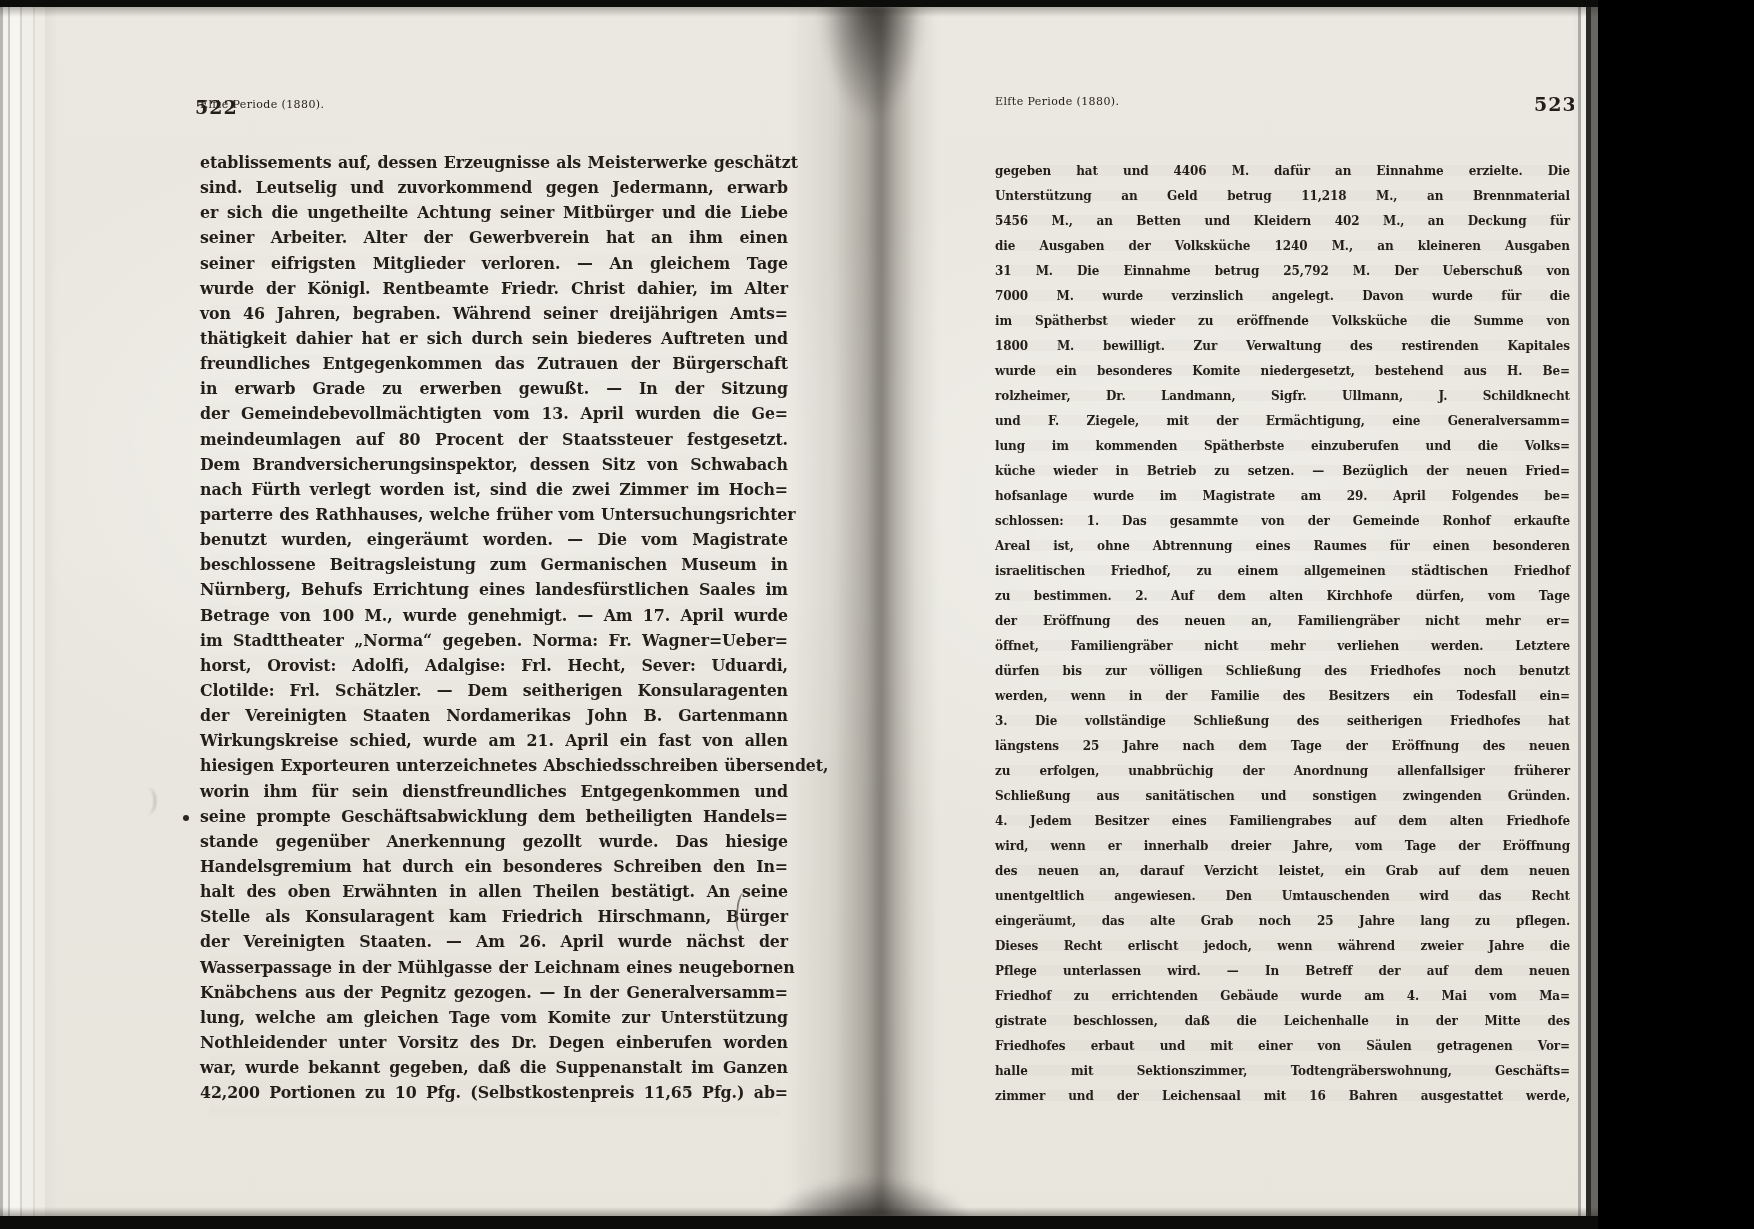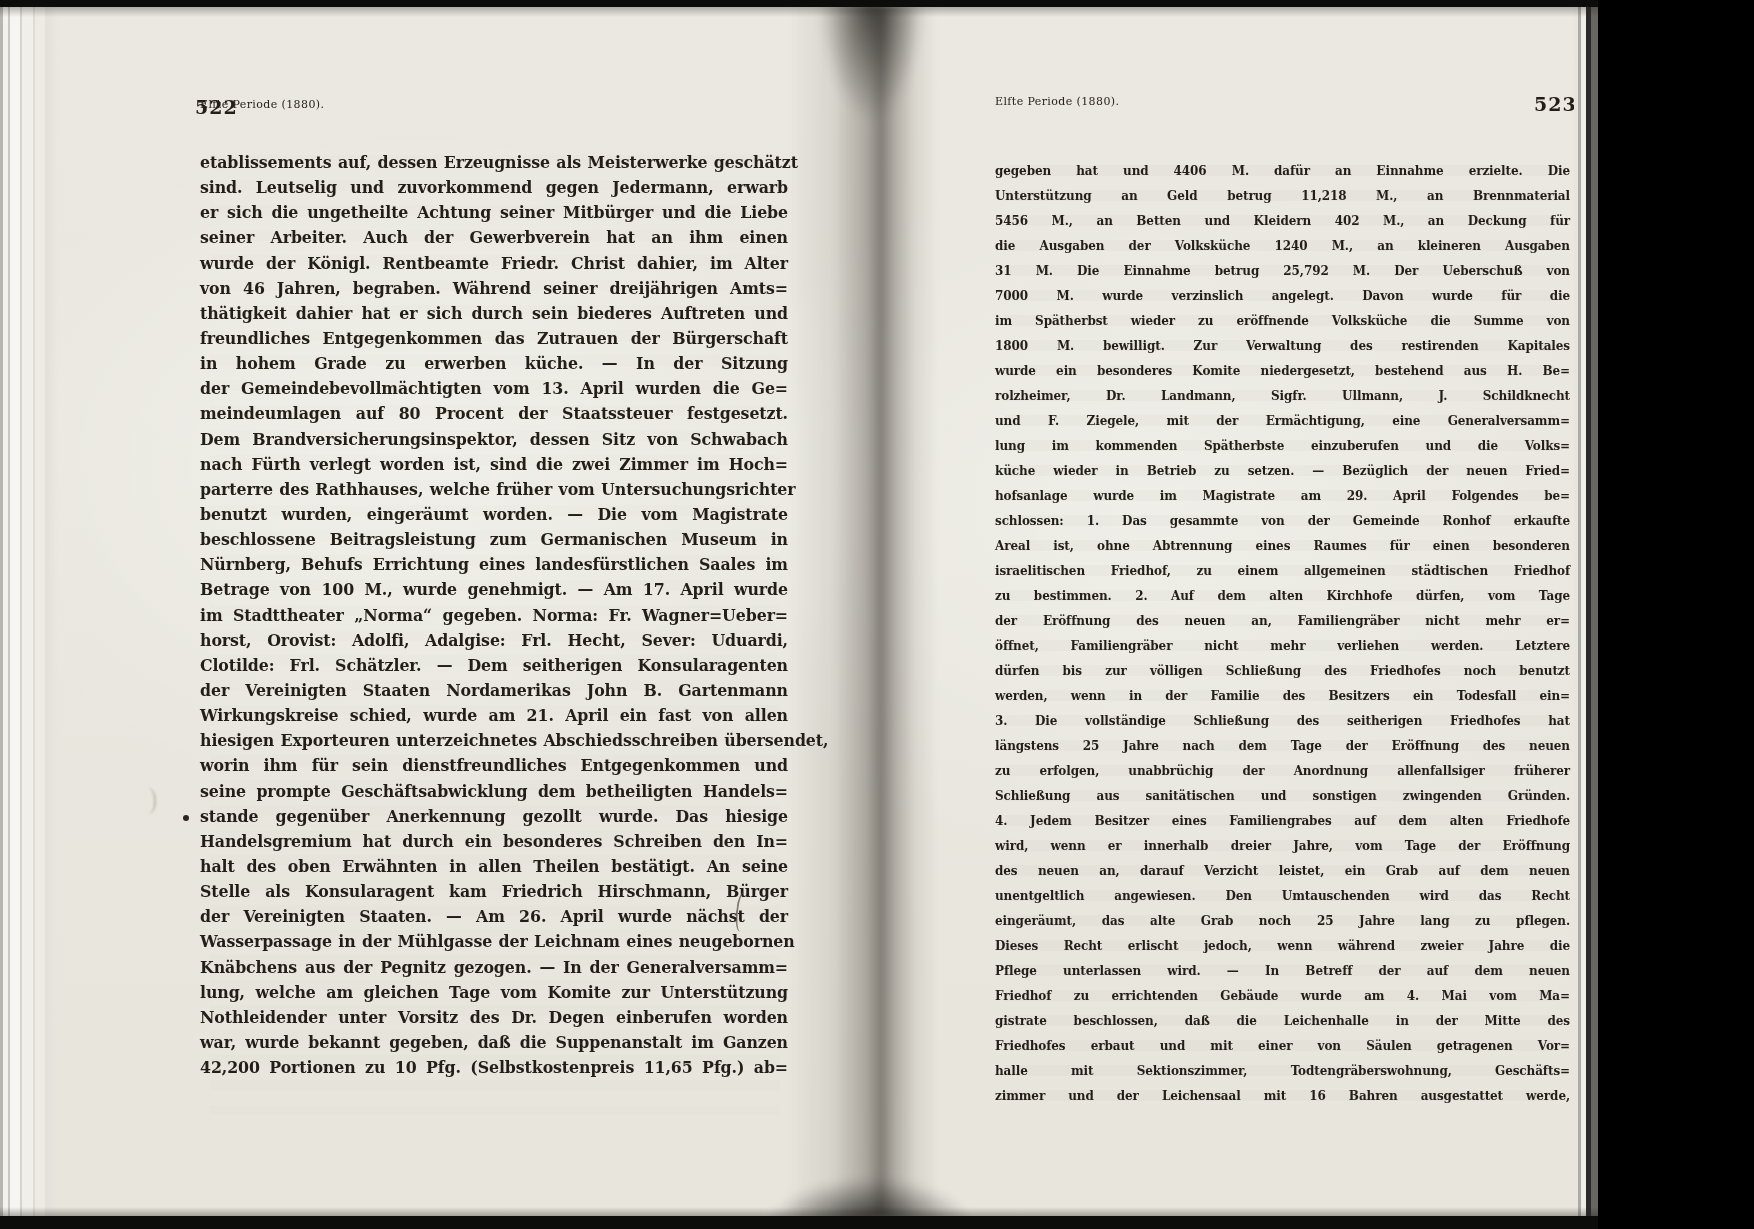--- a/index.html
+++ b/index.html
@@ -119,26 +119,27 @@
   <div class="ghosting ghost-left"></div>
   <div class="ghosting ghost-right"></div>
 
   <div>
     <div class="page-num ink" style="left:195px;top:96px;">522</div>
     <div class="running-header ink" style="left:200px;top:98px;width:588px;">Elfte Periode (1880).</div>
     <div class="page-body body-left ink">
         <div class="line">etablissements auf, dessen Erzeugnisse als Meisterwerke geschätzt</div>
         <div class="line">sind.  Leutselig und zuvorkommend gegen Jedermann, erwarb</div>
         <div class="line">er sich die ungetheilte Achtung seiner Mitbürger und die Liebe</div>
-        <div class="line">seiner Arbeiter.  Auch der Gewerbverein hat an ihm einen</div>
+        <div class="line">seiner Arbeiter.  Alter der Gewerbverein hat an ihm einen</div>
+        <div class="line">seiner eifrigsten Mitglieder verloren. — An gleichem Tage</div>
         <div class="line">wurde der Königl. Rentbeamte Friedr. Christ dahier, im Alter</div>
         <div class="line">von 46 Jahren, begraben.  Während seiner dreijährigen Amts=</div>
         <div class="line">thätigkeit dahier hat er sich durch sein biederes Auftreten und</div>
         <div class="line">freundliches Entgegenkommen das Zutrauen der Bürgerschaft</div>
-        <div class="line">in hohem Grade zu erwerben küche. — In der Sitzung</div>
+        <div class="line">in erwarb Grade zu erwerben gewußt. — In der Sitzung</div>
         <div class="line">der Gemeindebevollmächtigten vom 13. April wurden die Ge=</div>
         <div class="line">meindeumlagen auf 80 Procent der Staatssteuer festgesetzt.</div>
         <div class="line">Dem Brandversicherungsinspektor, dessen Sitz von Schwabach</div>
         <div class="line">nach Fürth verlegt worden ist, sind die zwei Zimmer im Hoch=</div>
         <div class="line">parterre des Rathhauses, welche früher vom Untersuchungsrichter</div>
         <div class="line">benutzt wurden, eingeräumt worden. — Die vom Magistrate</div>
         <div class="line">beschlossene Beitragsleistung zum Germanischen Museum in</div>
         <div class="line">Nürnberg, Behufs Errichtung eines landesfürstlichen Saales im</div>
         <div class="line">Betrage von 100 M., wurde genehmigt. — Am 17. April wurde</div>
         <div class="line">im Stadttheater „Norma“ gegeben.  Norma: Fr. Wagner=Ueber=</div>

